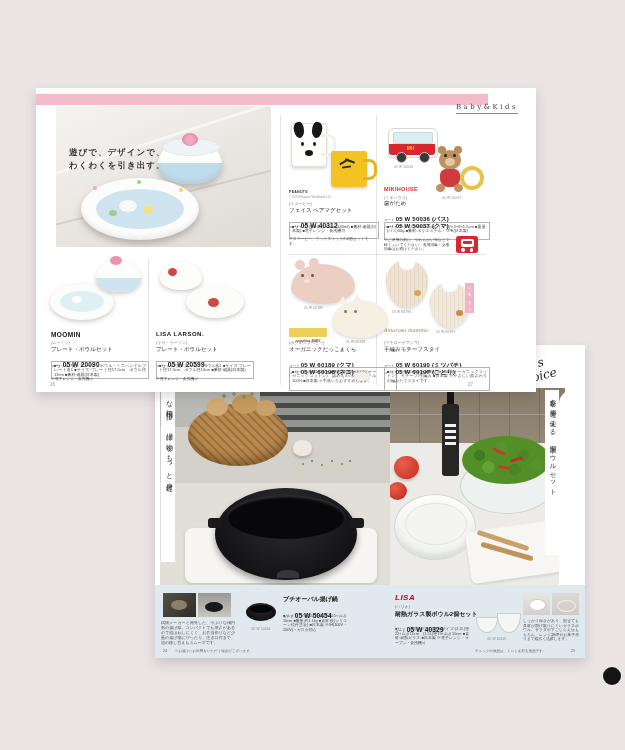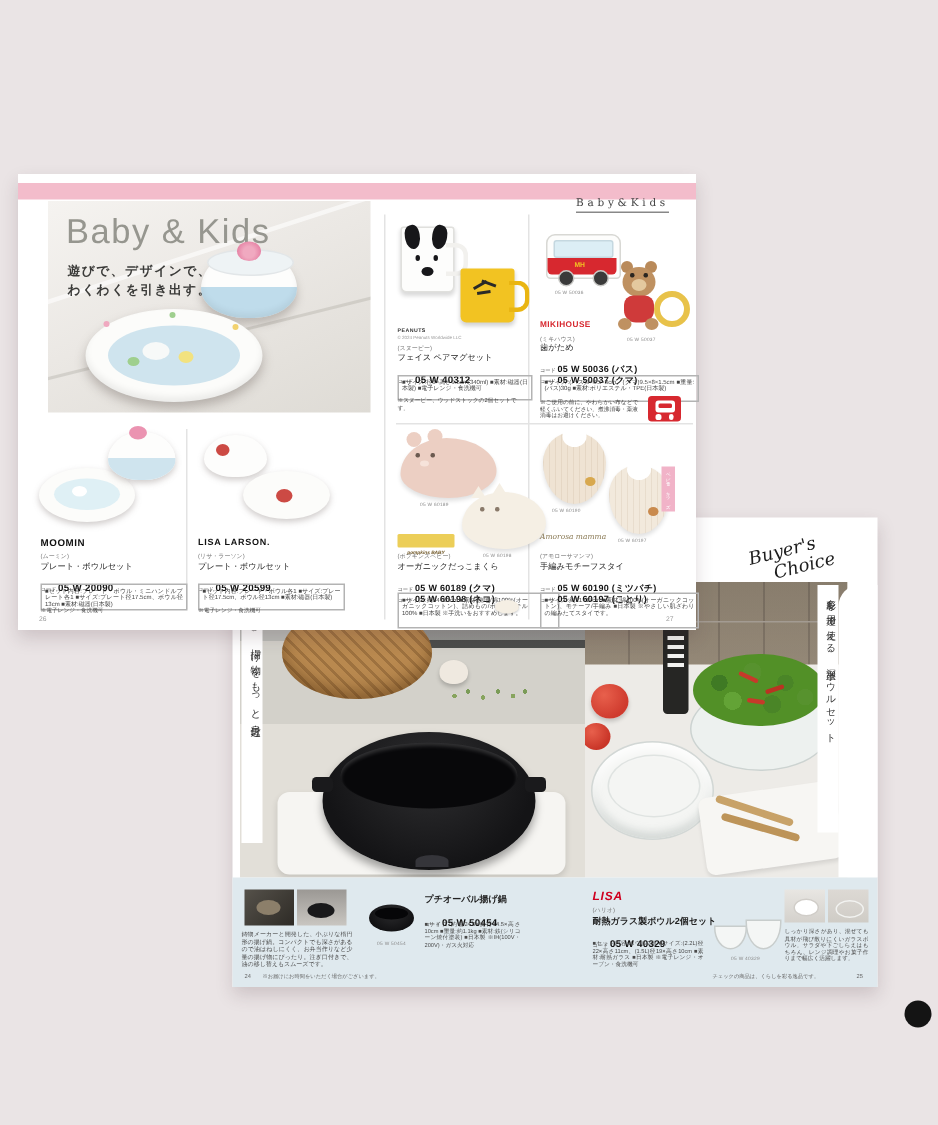--- a/index.html
+++ b/index.html
@@ -137,32 +137,31 @@
     </div>
     <div class="micro abs" style="left:368px;top:34px;width:56px;height:28px;">しっかり深さがあり、混ぜても具材が飛び散りにくいガラスボウル。サラダや下ごしらえはもちろん、レンジ調理やお菓子作りまで幅広く活躍します。</div>
 
     <div class="t" style="left:8px;top:64px;font-size:3.8px;color:#666;">24</div>
     <div class="t" style="left:20px;top:64px;font-size:3.5px;color:#666;">※お届けにお時間をいただく場合がございます。</div>
     <div class="t" style="left:320px;top:64px;font-size:3.5px;color:#666;">チェックの商品は、くらしを彩る逸品です。</div>
     <div class="t" style="left:416px;top:64px;font-size:3.8px;color:#666;">25</div>
   </div>
 </div>
 
-<div class="page" style="left:12px;top:88px;width:452px;height:304px;z-index:2;margin-top:28px;">
+<div class="page" style="left:36px;top:88px;width:500px;height:304px;z-index:2;">
 
   <div class="abs" style="left:0;top:6px;width:452px;height:11px;background:#f3bccb;"></div>
 
   <div class="t" style="right:18px;top:15px;font-family:'DejaVu Serif',serif;font-size:7px;letter-spacing:2.5px;color:#444;
               border-bottom:.5px solid #888;padding-bottom:1.5px;">Baby&amp;Kids</div>
 
   <div class="abs" style="left:20px;top:18px;width:215px;height:141px;overflow:hidden;
               background:linear-gradient(155deg,#f5f3f0 0%,#ebe8e4 45%,#dedbd5 100%);">
     <div class="abs" style="left:-20px;top:30px;width:260px;height:3px;background:rgba(255,255,255,.6);transform:rotate(-18deg);"></div>
     <div class="abs" style="left:-20px;top:90px;width:260px;height:2px;background:rgba(170,165,158,.35);transform:rotate(-14deg);"></div>
-    <div class="t" style="left:12px;top:7px;font-size:23px;color:#96968f;letter-spacing:1px;">Baby &amp; Kids</div>
     <div class="t" style="left:13px;top:41px;font-size:8.5px;font-weight:600;color:#3a3a38;letter-spacing:1px;">遊びで、デザインで、</div>
     <div class="t" style="left:13px;top:54px;font-size:8.5px;font-weight:600;color:#3a3a38;letter-spacing:1px;">わくわくを引き出す。</div>
     <div class="abs" style="left:102px;top:32px;width:64px;height:46px;">
       <div class="abs" style="inset:0;border-radius:50% 50% 46% 46%/58% 58% 42% 42%;background:linear-gradient(#fdfdfc 0 55%,#bfdceb 55% 100%);box-shadow:0 4px 6px rgba(110,100,95,.35), inset 0 -3px 4px rgba(0,0,0,.06);"></div>
       <div class="abs ellipse" style="left:4px;top:0;width:56px;height:16px;background:#eef3f5;border:1px solid #e2e6e8;"></div>
       <div class="abs ellipse" style="left:24px;top:-5px;width:16px;height:13px;background:radial-gradient(circle at 50% 55%,#f0a9c0 35%,#e787a8 70%);"></div>
     </div>
     <div class="abs" style="left:25px;top:72px;width:118px;height:62px;">
       <div class="abs" style="inset:0;border-radius:50%;background:#fcfcfa;box-shadow:0 4px 7px rgba(110,100,95,.4), inset 0 -3px 5px rgba(0,0,0,.07);"></div>
       <div class="abs ellipse" style="left:15px;top:11px;width:88px;height:40px;background:#cfe4ee;"></div>

